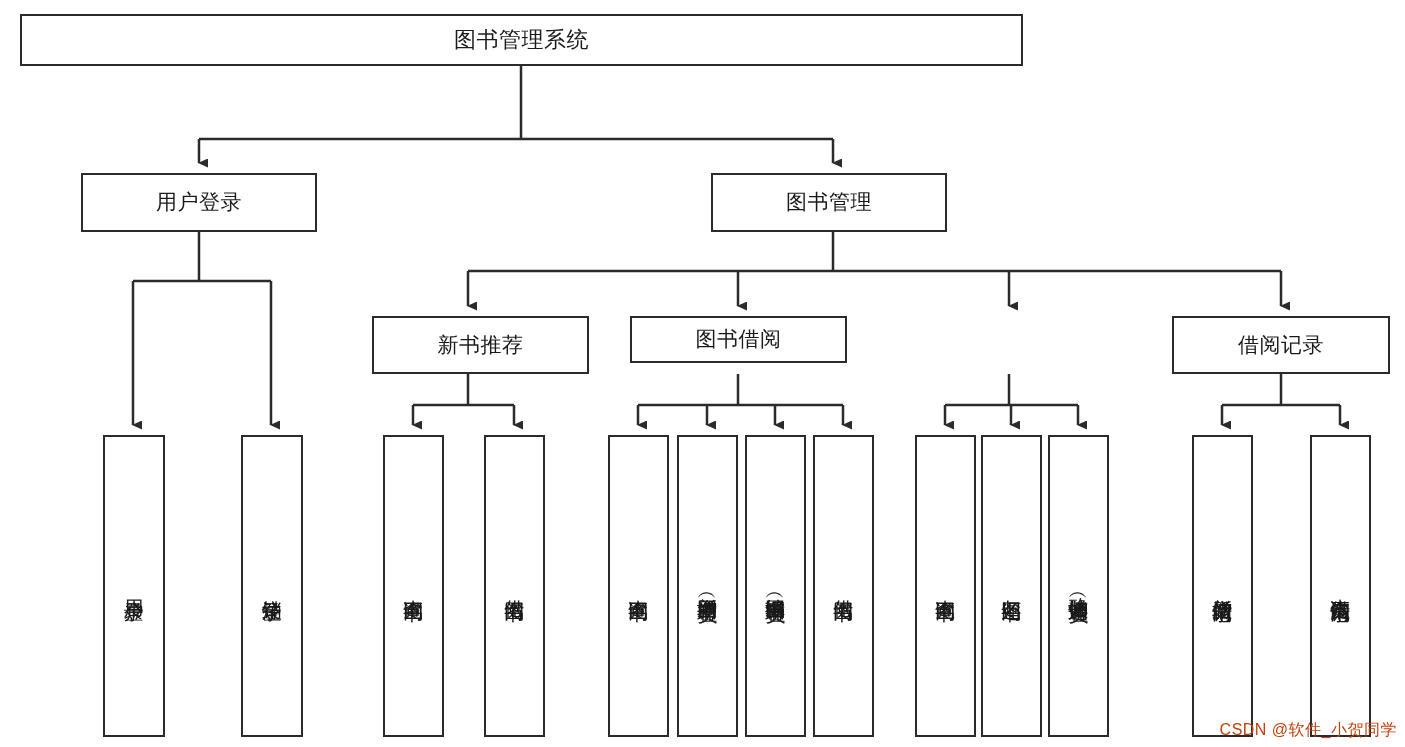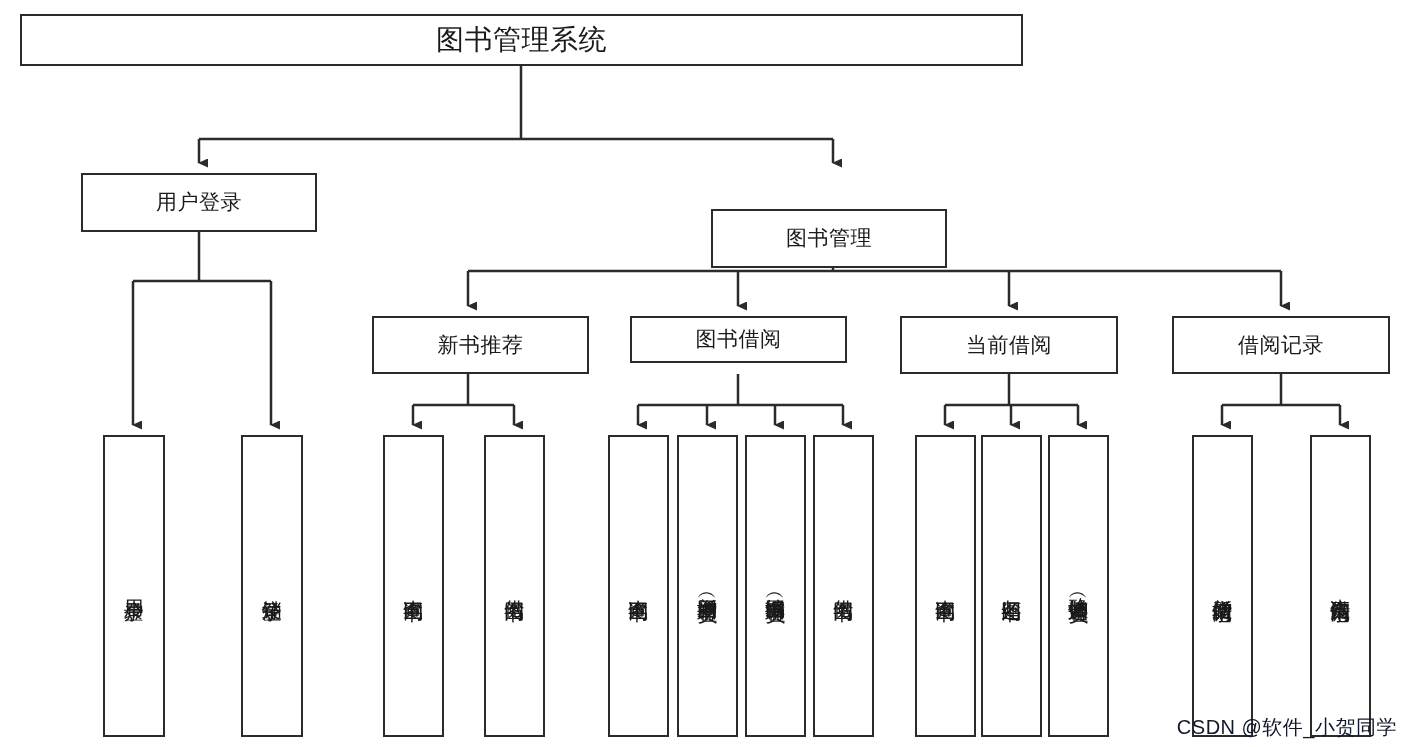--- a/index.html
+++ b/index.html
@@ -48,28 +48,28 @@
   .node.vertical .node-label {
     writing-mode: vertical-rl;
     text-orientation: upright;
     font-size: 20px;
     line-height: 1.22;
     letter-spacing: 1px;
     white-space: normal;
     max-height: 292px;
   }
   .node.root .node-label {
-    font-size: 28px;
+    font-size: 22px;
   }
   #watermark {
     position: absolute;
     right: 8px;
     bottom: 6px;
-    font-size: 20px;
-    color: #0f172a;
+    font-size: 16px;
+    color: #c2410c;
     letter-spacing: 0.5px;
     z-index: 5;
     white-space: nowrap;
     text-align: right;
   }
 </style>
 </head>
 <body>
 
 <div id="diagram-canvas">
@@ -124,32 +124,29 @@
     </g>
   </svg>
 
   <div class="node root" style="left:20px; top:14px; width:1003px; height:52px;">
     <span class="node-label">图书管理系统</span>
   </div>
 
   <div class="node" style="left:81px; top:173px; width:236px; height:59px;">
     <span class="node-label">用户登录</span>
   </div>
-  <div class="node" style="left:711px; top:173px; width:236px; height:59px;margin-top:36px;">
+  <div class="node" style="left:711px; top:173px; width:236px; height:59px;">
     <span class="node-label">图书管理</span>
   </div>
 
   <div class="node" style="left:360px; top:316px; width:217px; height:58px;margin-left:12px;">
     <span class="node-label">新书推荐</span>
   </div>
   <div class="node" style="left:630px; top:316px; width:217px; height:47px;">
     <span class="node-label">图书借阅</span>
-  </div>
-  <div class="node" style="left:900px; top:316px; width:218px; height:58px;">
-    <span class="node-label">当前借阅</span>
   </div>
   <div class="node" style="left:1172px; top:316px; width:218px; height:58px;">
     <span class="node-label">借阅记录</span>
   </div>
 
   <div class="node vertical" style="left:103px; top:435px; width:62px; height:302px;">
     <span class="node-label">用户登录</span>
   </div>
   <div class="node vertical" style="left:241px; top:435px; width:62px; height:302px;">
     <span class="node-label">注销登录</span>

